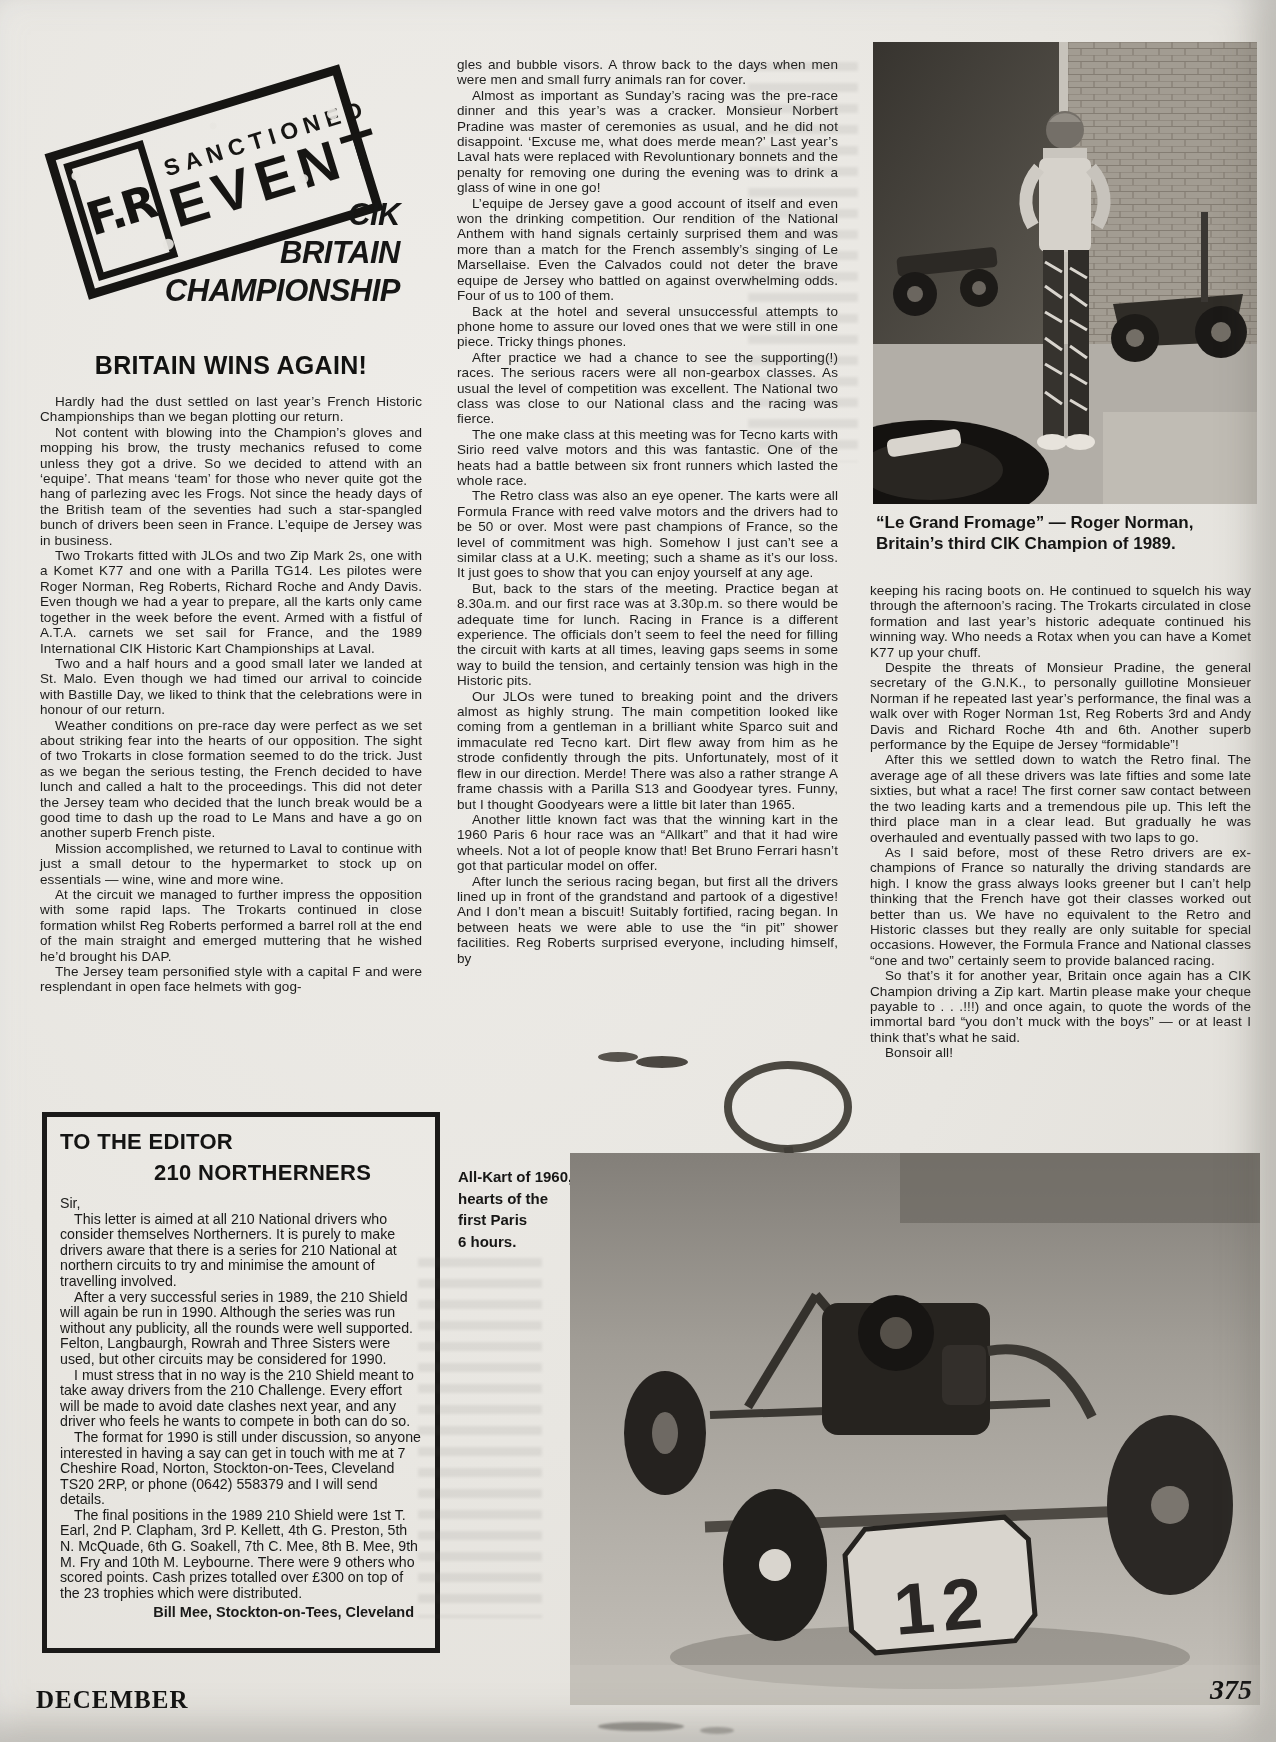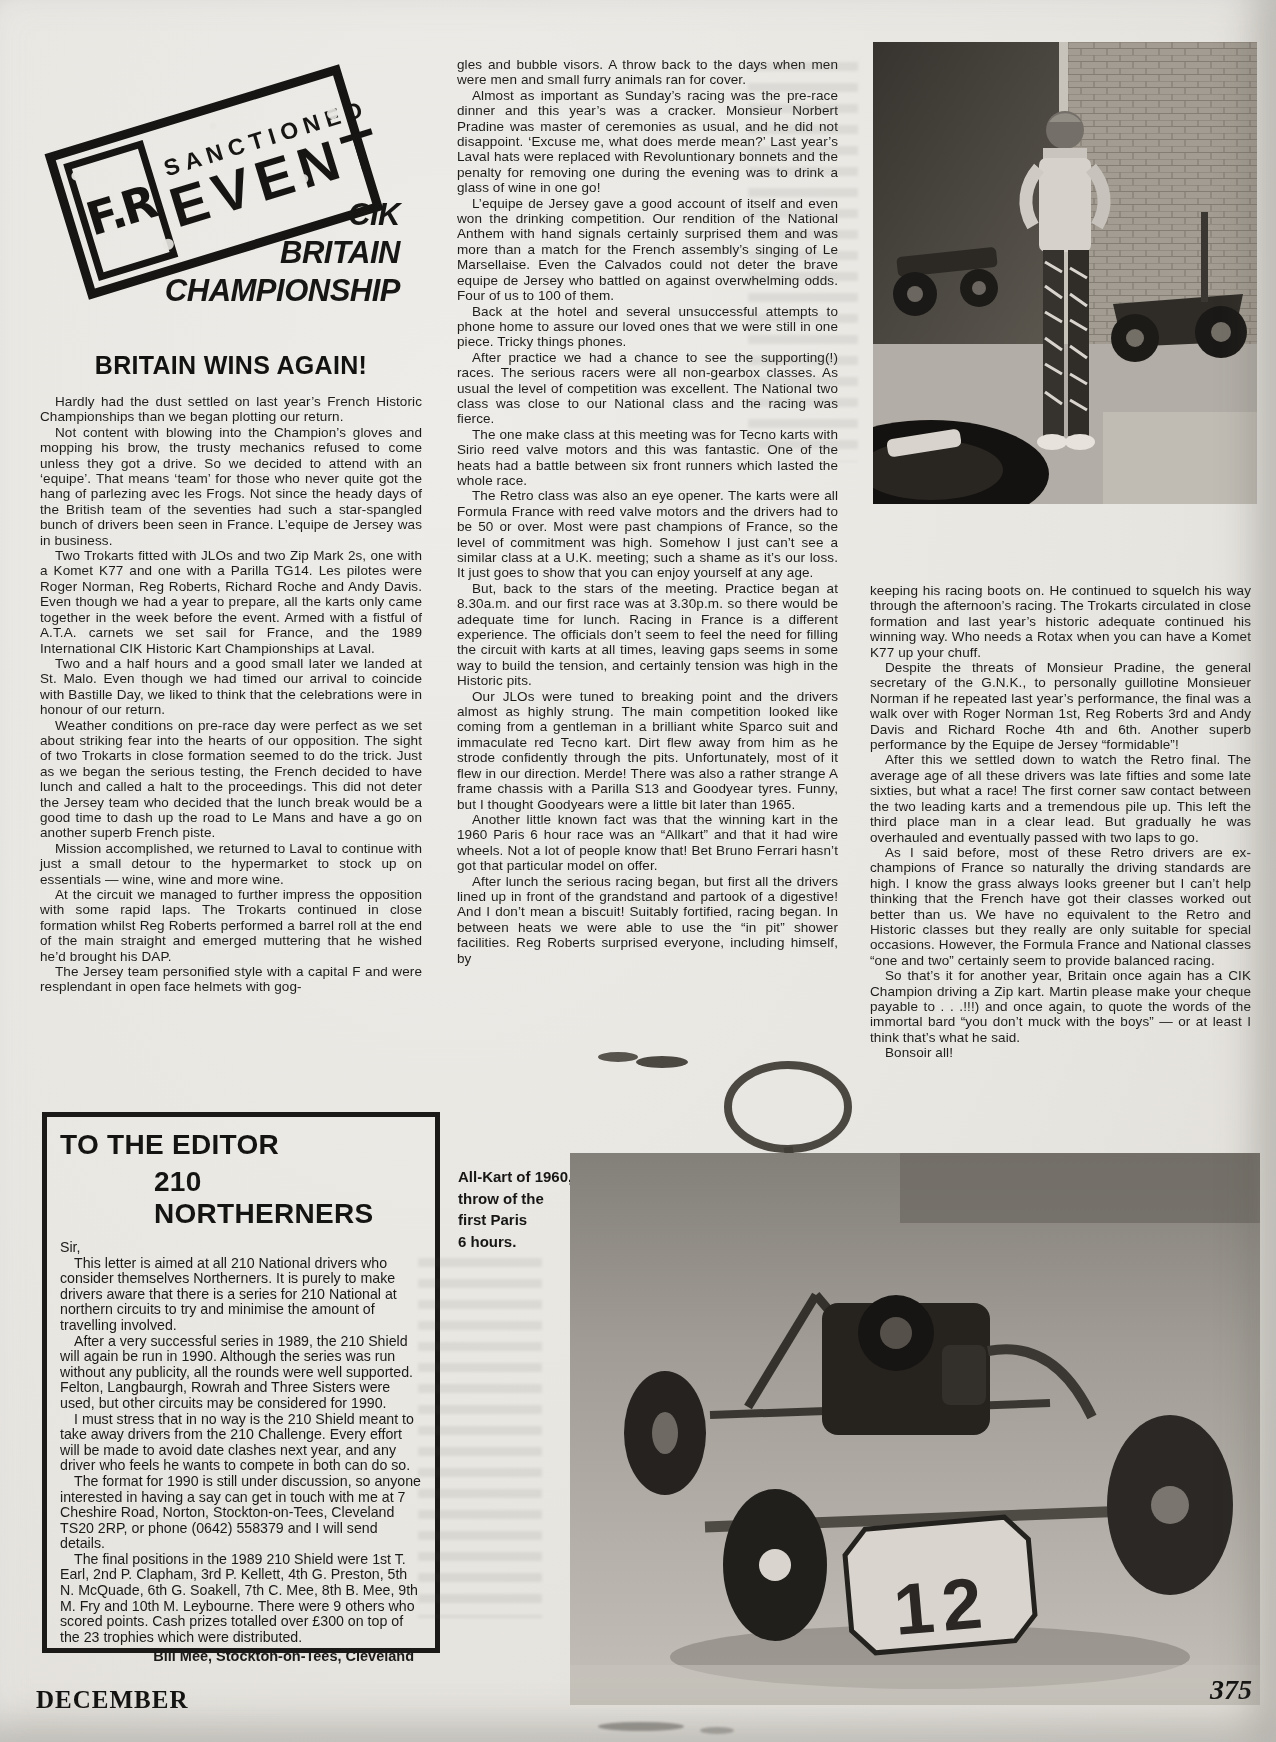--- a/index.html
+++ b/index.html
@@ -37,21 +37,21 @@
     font-style:italic;font-weight:bold;font-size:31px;line-height:38px;letter-spacing:-.5px;color:#161615;margin-top:20px;}
   
   .photo1{position:absolute;left:873px;top:42px;width:384px;height:462px;}
   .caption1{position:absolute;left:876px;top:512px;width:381px;font-weight:bold;font-size:17px;line-height:21px;color:#151514;}
   .photo2{position:absolute;left:570px;top:1045px;width:690px;height:660px;}
   .kart-caption{position:absolute;left:458px;top:1166px;width:145px;font-weight:bold;font-size:15px;line-height:21.5px;color:#161615;}
   .capline{margin:0;}
   
   .letterbox{position:absolute;left:42px;top:1112px;width:398px;height:541px;border:5px solid #1b1a19;
     box-sizing:border-box;padding:10px 13px 6px 13px;background:rgba(255,255,255,.05);}
-  .letter-title{font-size:28px;font-weight:bold;margin:2px 0 0 0;letter-spacing:.3px;color:#141413;}
+  .letter-title{font-size:22px;font-weight:bold;margin:2px 0 0 0;letter-spacing:.3px;color:#141413;}
   .letter-title.t2{margin:5px 0 0 94px;}
   .salutation{margin:10px 0 0 0;font-size:14.2px;line-height:15.6px;}
   .letter-body{font-size:14.2px;line-height:15.6px;margin-top:0;text-align:left;}
   .letter-body .para{text-indent:14px;}
   .signature{margin:3px 8px 0 0;text-align:right;font-weight:bold;font-size:14.5px;}
   
   .footer-issue{position:absolute;left:36px;top:1686px;font-family:"Liberation Serif",serif;font-weight:bold;font-size:25px;letter-spacing:1px;color:#131312;}
   .footer-page{position:absolute;left:1210px;top:1674px;font-family:"Liberation Serif",serif;font-weight:bold;font-style:italic;font-size:28px;color:#131312;}
   
   .ghost{position:absolute;opacity:.09;filter:blur(1.6px);pointer-events:none;
@@ -150,20 +150,24 @@
     <rect x="195" y="208" width="21" height="186" fill="#302d29"></rect>
     <path d="M172,220 l17,10 M172,244 l17,12 M172,270 l17,10 M172,296 l17,12 M172,322 l17,10 M172,350 l17,12 M197,226 l17,10 M197,252 l17,12 M197,278 l17,10 M197,304 l17,12 M197,332 l17,10 M197,358 l17,10" stroke="#d9d5ce" stroke-width="3" fill="none"></path>
     <ellipse cx="179" cy="400" rx="15" ry="8" fill="#e7e3dc"></ellipse>
     <ellipse cx="207" cy="400" rx="15" ry="8" fill="#e7e3dc"></ellipse>
 
     <ellipse cx="58" cy="432" rx="118" ry="54" fill="#141210"></ellipse>
     <ellipse cx="58" cy="428" rx="72" ry="30" fill="#292622"></ellipse>
     <rect x="14" y="392" width="74" height="18" rx="6" fill="#d8d4cd" transform="rotate(-9 51 401)"></rect>
   </svg>
 
+  <div class="caption1">
+    <div>“Le Grand Fromage” — Roger Norman,</div>
+    <div>Britain’s third CIK Champion of 1989.</div>
+  </div>
 
   <div class="bodycol" id="col3">
       <p class="para ni">keeping his racing boots on. He continued to squelch his way through the afternoon’s racing. The Trokarts circulated in close formation and last year’s historic adequate continued his winning way. Who needs a Rotax when you can have a Komet K77 up your chuff.</p>
       <p class="para">Despite the threats of Monsieur Pradine, the general secretary of the G.N.K., to personally guillotine Monsieuer Norman if he repeated last year’s performance, the final was a walk over with Roger Norman 1st, Reg Roberts 3rd and Andy Davis and Richard Roche 4th and 6th. Another superb performance by the Equipe de Jersey “formidable”!</p>
       <p class="para">After this we settled down to watch the Retro final. The average age of all these drivers was late fifties and some late sixties, but what a race! The first corner saw contact between the two leading karts and a tremendous pile up. This left the third place man in a clear lead. But gradually he was overhauled and eventually passed with two laps to go.</p>
       <p class="para">As I said before, most of these Retro drivers are ex-champions of France so naturally the driving standards are high. I know the grass always looks greener but I can’t help thinking that the French have got their classes worked out better than us. We have no equivalent to the Retro and Historic classes but they really are only suitable for special occasions. However, the Formula France and National classes “one and two” certainly seem to provide balanced racing.</p>
       <p class="para">So that’s it for another year, Britain once again has a CIK Champion driving a Zip kart. Martin please make your cheque payable to . . .!!!) and once again, to quote the words of the immortal bard “you don’t muck with the boys” — or at least I think that’s what he said.</p>
       <p class="para">Bonsoir all!</p>
     </div>
 
@@ -176,21 +180,21 @@
         <p class="para">After a very successful series in 1989, the 210 Shield will again be run in 1990. Although the series was run without any publicity, all the rounds were well supported. Felton, Langbaurgh, Rowrah and Three Sisters were used, but other circuits may be considered for 1990.</p>
         <p class="para">I must stress that in no way is the 210 Shield meant to take away drivers from the 210 Challenge. Every effort will be made to avoid date clashes next year, and any driver who feels he wants to compete in both can do so.</p>
         <p class="para">The format for 1990 is still under discussion, so anyone interested in having a say can get in touch with me at 7 Cheshire Road, Norton, Stockton-on-Tees, Cleveland TS20 2RP, or phone (0642) 558379 and I will send details.</p>
         <p class="para">The final positions in the 1989 210 Shield were 1st T. Earl, 2nd P. Clapham, 3rd P. Kellett, 4th G. Preston, 5th N. McQuade, 6th G. Soakell, 7th C. Mee, 8th B. Mee, 9th M. Fry and 10th M. Leybourne. There were 9 others who scored points. Cash prizes totalled over £300 on top of the 23 trophies which were distributed.</p>
       </div>
     <p class="signature">Bill Mee, Stockton-on-Tees, Cleveland</p>
   </div>
 
   <div class="kart-caption">
       <p class="capline">All-Kart of 1960,</p>
-      <p class="capline">throw of the</p>
+      <p class="capline">hearts of the</p>
       <p class="capline">first Paris</p>
       <p class="capline">6 hours.</p>
     </div>
 
   <svg class="photo2" viewBox="0 0 690 660" xmlns="http://www.w3.org/2000/svg">
     <defs>
       <linearGradient id="pav" x1="0" y1="0" x2="0" y2="1">
         <stop offset="0" stop-color="#837f79"></stop>
           <stop offset="0.35" stop-color="#a19d96"></stop>
         <stop offset="0.75" stop-color="#b7b3ac"></stop>

